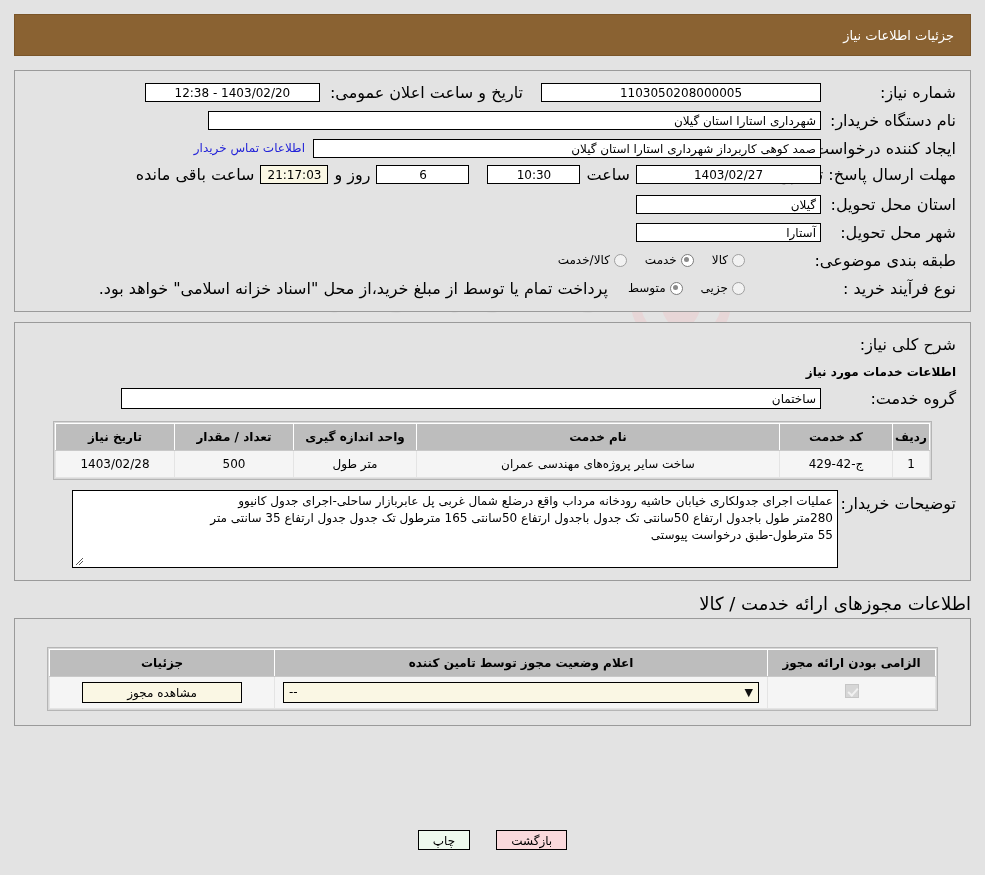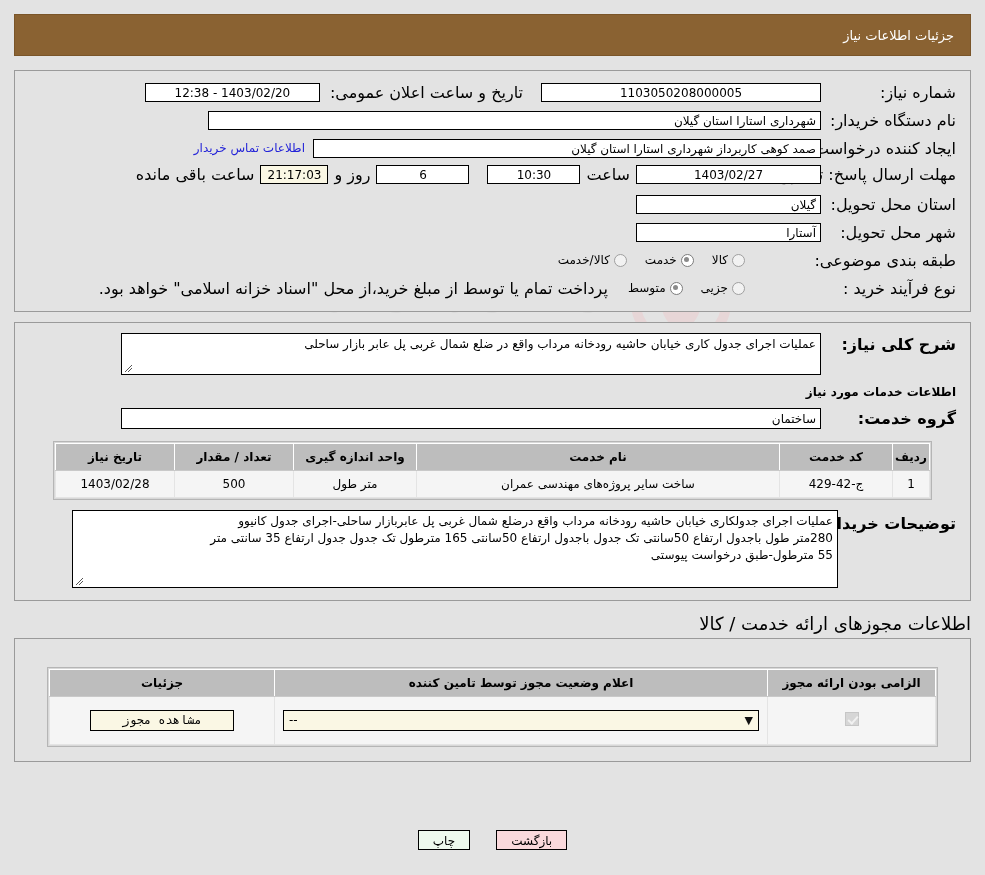--- a/index.html
+++ b/index.html
@@ -67,21 +67,21 @@
   .rlabel{font-size:12px;margin-left:14px;}
 
   
   .ta{
     background:#fff;border:1px solid #000;box-sizing:border-box;
     font-size:12px;padding:2px 4px;text-align:right;line-height:17px;
     position:relative;overflow:hidden;
   }
   .ta .grip{position:absolute;left:2px;bottom:1px;width:9px;height:9px;}
   .sectitle{font-size:12px;font-weight:bold;margin:10px 0 8px 0;text-align:right;}
-  .boldlbl{font-weight:bold;}
+  .boldlbl{font-weight:normal;}
 
   
   table.grid{border-collapse:collapse;width:100%;font-size:12px;background:#fff;}
   table.grid th{
     background:#bdbdbd;border:1px solid #fff;border-bottom:1px solid #c9c9c9;
     font-weight:bold;height:24px;text-align:center;color:#000;font-size:12px;
   }
   table.grid td{
     background:#f5f5f5;border:1px solid #e4e4e4;height:24px;
     text-align:center;color:#000;font-size:12px;
@@ -207,27 +207,20 @@
       </div>
       <div class="lbl" style="margin-right:6px;">پرداخت تمام یا توسط از مبلغ خرید،از محل "اسناد خزانه اسلامی" خواهد بود.</div>
     </div>
 
   </div>
 
   <div class="panel" style="margin-top:10px;">
 
     <div class="row" style="align-items:flex-start;margin-bottom:4px;">
       <div class="lbl lbl-r boldlbl" style="padding-top:2px;">شرح کلی نیاز:</div>
-      <div class="ta" style="width:700px;height:42px;">
-        <span>عملیات اجرای جدول کاری خیابان حاشیه رودخانه مرداب واقع در ضلع شمال غربی پل عابر بازار ساحلی</span>
-        <svg class="grip" viewBox="0 0 9 9">
-          <path d="M1 8 L8 1" stroke="#555" stroke-width="1" fill="none"></path>
-          <path d="M4 8 L8 4" stroke="#555" stroke-width="1" fill="none"></path>
-        </svg>
-      </div>
     </div>
 
     <div class="sectitle">اطلاعات خدمات مورد نیاز</div>
 
     <div class="row" style="margin-bottom:12px;">
       <div class="lbl lbl-r boldlbl">گروه خدمت:</div>
       <div class="fld" style="width:700px;height:21px;line-height:21px;">ساختمان</div>
     </div>
 
     <div class="tbl-wrap" style="margin:0 24px 10px 24px;">
@@ -287,21 +280,21 @@
             <td>
               <span class="chk"></span>
             </td>
             <td style="padding:0 8px;">
               <div class="selbox">
                 <span class="chev">▼</span>
                 <span>--</span>
               </div>
             </td>
             <td>
-              <div class="minib" style="width:144px;margin:12px auto;font-family:Liberation Mono, monospace;">مشاهده مجوز</div>
+              <div class="minib" style="width:160px;margin:4px auto;">مشاهده مجوز</div>
             </td>
           </tr>
         </tbody>
       </table>
     </div>
   </div>
 
 </div>
 
 <div class="footer">

